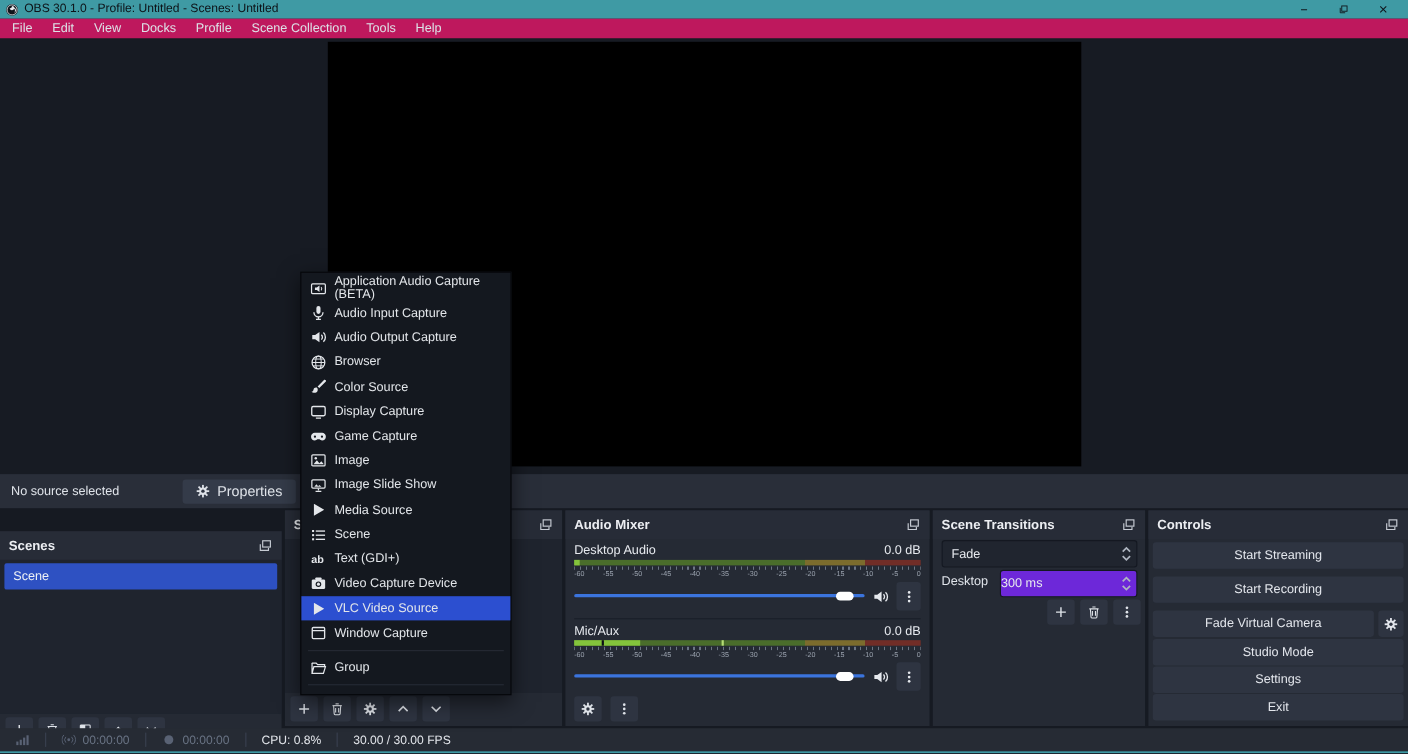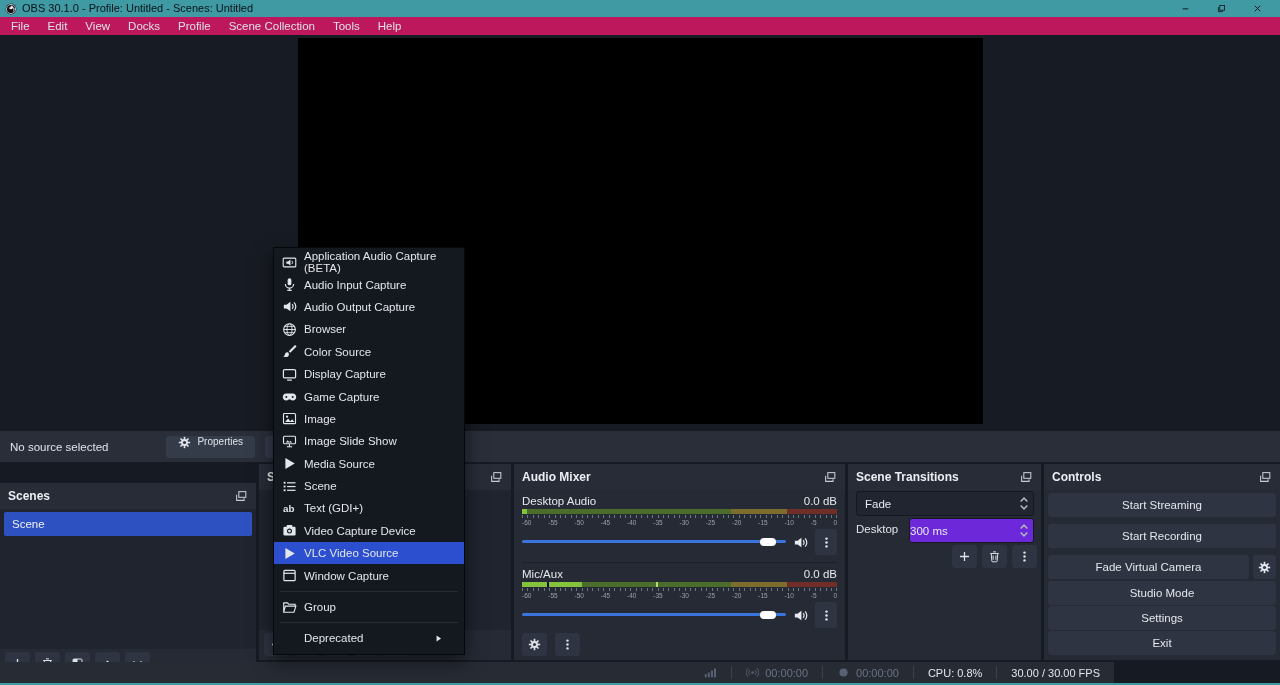--- a/index.html
+++ b/index.html
@@ -27,21 +27,21 @@
   
   #main { position:absolute; left:0; top:35px; width:1280px; height:396px; background:#171b23; }
   #canvas { position:absolute; left:298px; top:3px; width:685px; height:386px; background:#000; }
 
   
   #srcbar { position:absolute; left:0; top:431px; width:1280px; height:31px;
     background:#292e39; display:flex; align-items:center; padding:0 10px; }
   #srcbar .status { font-size:11.5px; color:#dfe3e9; }
   #srcbar .btns { display:flex; gap:10px; margin-left:58px; }
   .bar-btn { height:22px; background:#343b49; border:none; border-radius:3px; color:#dfe3e9;
-    font-size:10px; font-family:inherit; display:flex; align-items:flex-start; gap:6px; padding:0 12px; }
+    font-size:13px; font-family:inherit; display:flex; align-items:center; gap:6px; padding:0 12px; }
   .bar-btn .ic { width:13px; height:13px; color:#dfe3e9; }
 
   
   .dock { position:absolute; top:464px; height:196px; background:#252a34; }
   .dock-header { height:26px; display:flex; align-items:center; justify-content:space-between;
     padding:0 8px; background:#272c37; }
   .dock-title { font-size:12px; font-weight:bold; color:#eceef2; }
   .popout { width:14px; height:14px; color:#c7ccd4; }
   #dock-scenes { left:0; width:256px;margin-top:19px; }
   #dock-sources { left:259px; width:252px; }
@@ -100,22 +100,22 @@
 
   
   .ctl-row { position:absolute; left:4px; right:4px; display:flex; gap:4px; }
   .ctl-btn { flex:1; height:24px; background:#2e3441; border:none; border-radius:3px;
     color:#e3e6ec; font-size:11.5px; font-family:inherit; }
   .ctl-aux { flex:0 0 23px; height:24px; background:#2e3441; border:none; border-radius:3px;
     display:flex; align-items:center; justify-content:center; color:#e3e6ec; }
   .ctl-aux svg { width:13px; height:13px; }
 
   
-  #statusbar { position:absolute; left:0; top:662px; width:1114px; height:21px; background:#262b34;
-    display:flex; align-items:center; justify-content:flex-end; }
+  #statusbar { position:absolute; left:0; top:662px; width:1280px; height:21px; background:#262b34;
+    display:flex; align-items:center; }
   .sb-group { display:flex; align-items:center; gap:6px; padding:0 14px; font-size:11px; color:#697384; }
   .sb-group.bright { color:#e3e6eb; }
   .sb-div { width:1px; height:13px; background:#3a4150; }
   .sb-ic { width:13px; height:13px; color:#596274; }
   #strip { position:absolute; left:0; top:683px; width:1280px; height:2px; background:var(--teal,#3f9aa4); }
 
   
   #ctxmenu { position:absolute; left:273px; top:247px; width:192px; background:#14181f;
     border:1px solid #05070a; box-shadow:0 6px 18px rgba(0,0,0,.55); z-index:50; padding:3px 0 4px; }
   .mi { display:flex; align-items:center; height:22.4px; padding:0 21px 0 8px; gap:7px;
@@ -759,24 +759,15 @@
       <div class="mi">
         <span class="ic">
           <svg viewBox="0 0 16 16" width="100%" height="100%" fill="none" stroke="currentColor" stroke-width="1.2">
             <path d="M1.6 3h4.2l1.4 1.5h6.8v2"></path>
             <path d="M3.6 6.5h11.2L12.8 13H1.8l1.8-6.5zM1.8 13V3"></path>
           </svg>
         </span>
         <span>Group</span>
       </div>
       <div class="msep"></div>
-      <div class="mi">
-        <span class="ic"></span>
-        <span>Deprecated</span>
-        <span class="arrow">
-          <svg viewBox="0 0 16 16" width="100%" height="100%" fill="none" stroke="currentColor" stroke-width="1.2">
-            <path d="M4.5 2.6l8 5.4-8 5.4V2.6z" fill="currentColor" stroke="none"></path>
-          </svg>
-        </span>
-      </div>
     </div>
 
 </div>
 
 </body></html>

